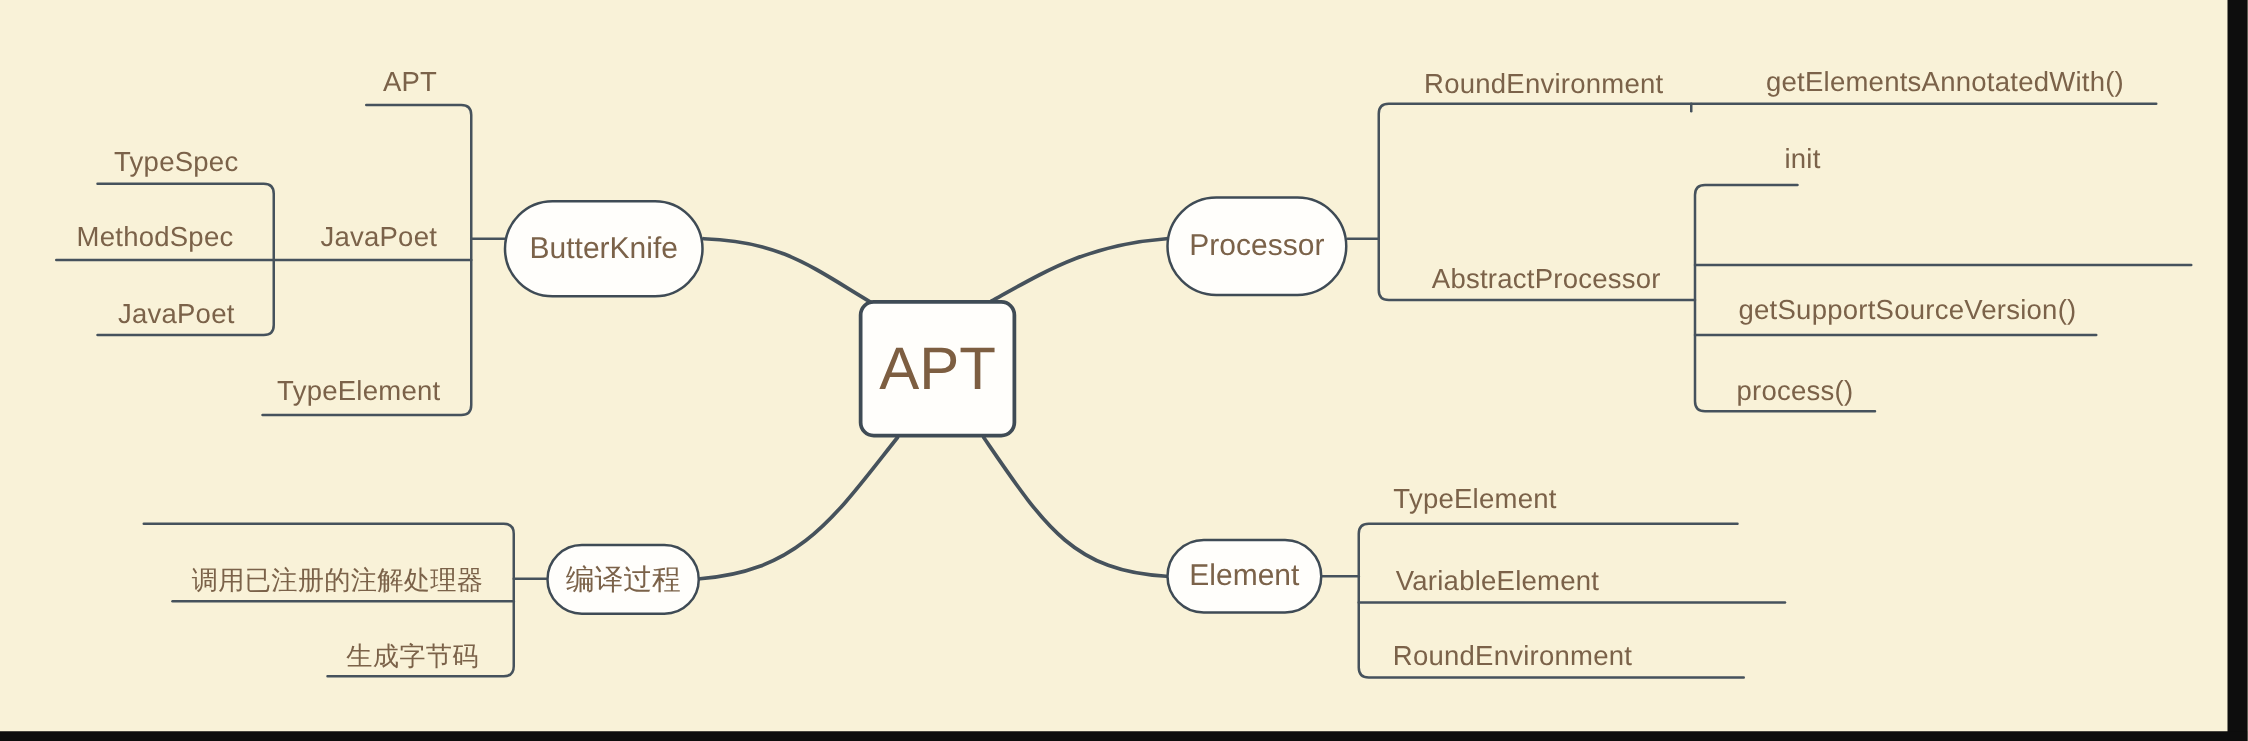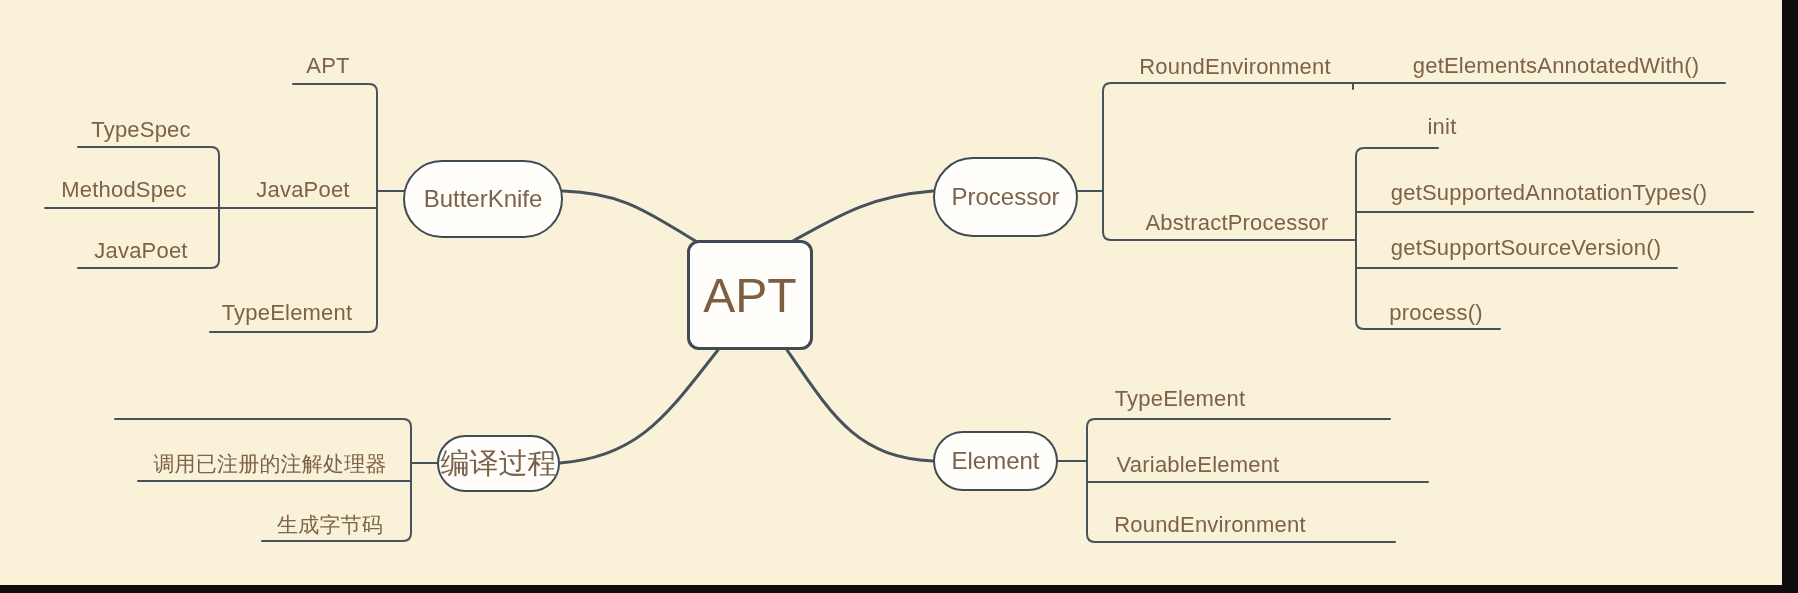--- a/index.html
+++ b/index.html
@@ -81,35 +81,34 @@
       <path class="b" d="M 1058,461 H 1087"></path>
       <path class="b" d="M 1390,419 H 1095 Q 1087,419 1087,427 V 534 Q 1087,542 1095,542 H 1395"></path>
       <path class="b" d="M 1087,482 H 1428"></path>
     </g>
   </svg>
 
   <div class="central">APT</div>
 
   <div class="pill" style="left:403px;top:160px;width:160px;height:78px">ButterKnife</div>
   <div class="pill" style="left:933px;top:157px;width:145px;height:80px">Processor</div>
-  <div class="pill cn" style="left:437px;top:435px;width:123px;height:57px;font-size:29px">编译过程</div>
+  <div class="pill cn" style="left:437px;top:435px;width:123px;height:57px;font-size:23px">编译过程</div>
   <div class="pill" style="left:933px;top:431px;width:125px;height:60px">Element</div>
 
   <div class="lbl" style="left:328px;top:66px">APT</div>
   <div class="lbl" style="left:303px;top:190px">JavaPoet</div>
   <div class="lbl" style="left:141px;top:130px">TypeSpec</div>
   <div class="lbl" style="left:124px;top:190px">MethodSpec</div>
   <div class="lbl" style="left:141px;top:251px">JavaPoet</div>
   <div class="lbl" style="left:287px;top:313px">TypeElement</div>
 
   <div class="lbl" style="left:1235px;top:67px">RoundEnvironment</div>
   <div class="lbl" style="left:1556px;top:66px">getElementsAnnotatedWith()</div>
   <div class="lbl" style="left:1237px;top:223px">AbstractProcessor</div>
   <div class="lbl" style="left:1442px;top:127px">init</div>
-  <div class="lbl" style="left:1549px;top:193px">getSupportedAnnotationTypes()</div>
   <div class="lbl" style="left:1526px;top:248px">getSupportSourceVersion()</div>
   <div class="lbl" style="left:1436px;top:313px">process()</div>
 
   <div class="lbl cn" style="left:270px;top:464px">调用已注册的注解处理器</div>
   <div class="lbl cn" style="left:330px;top:525px">生成字节码</div>
 
   <div class="lbl" style="left:1180px;top:399px">TypeElement</div>
   <div class="lbl" style="left:1198px;top:465px">VariableElement</div>
   <div class="lbl" style="left:1210px;top:525px">RoundEnvironment</div>
 

